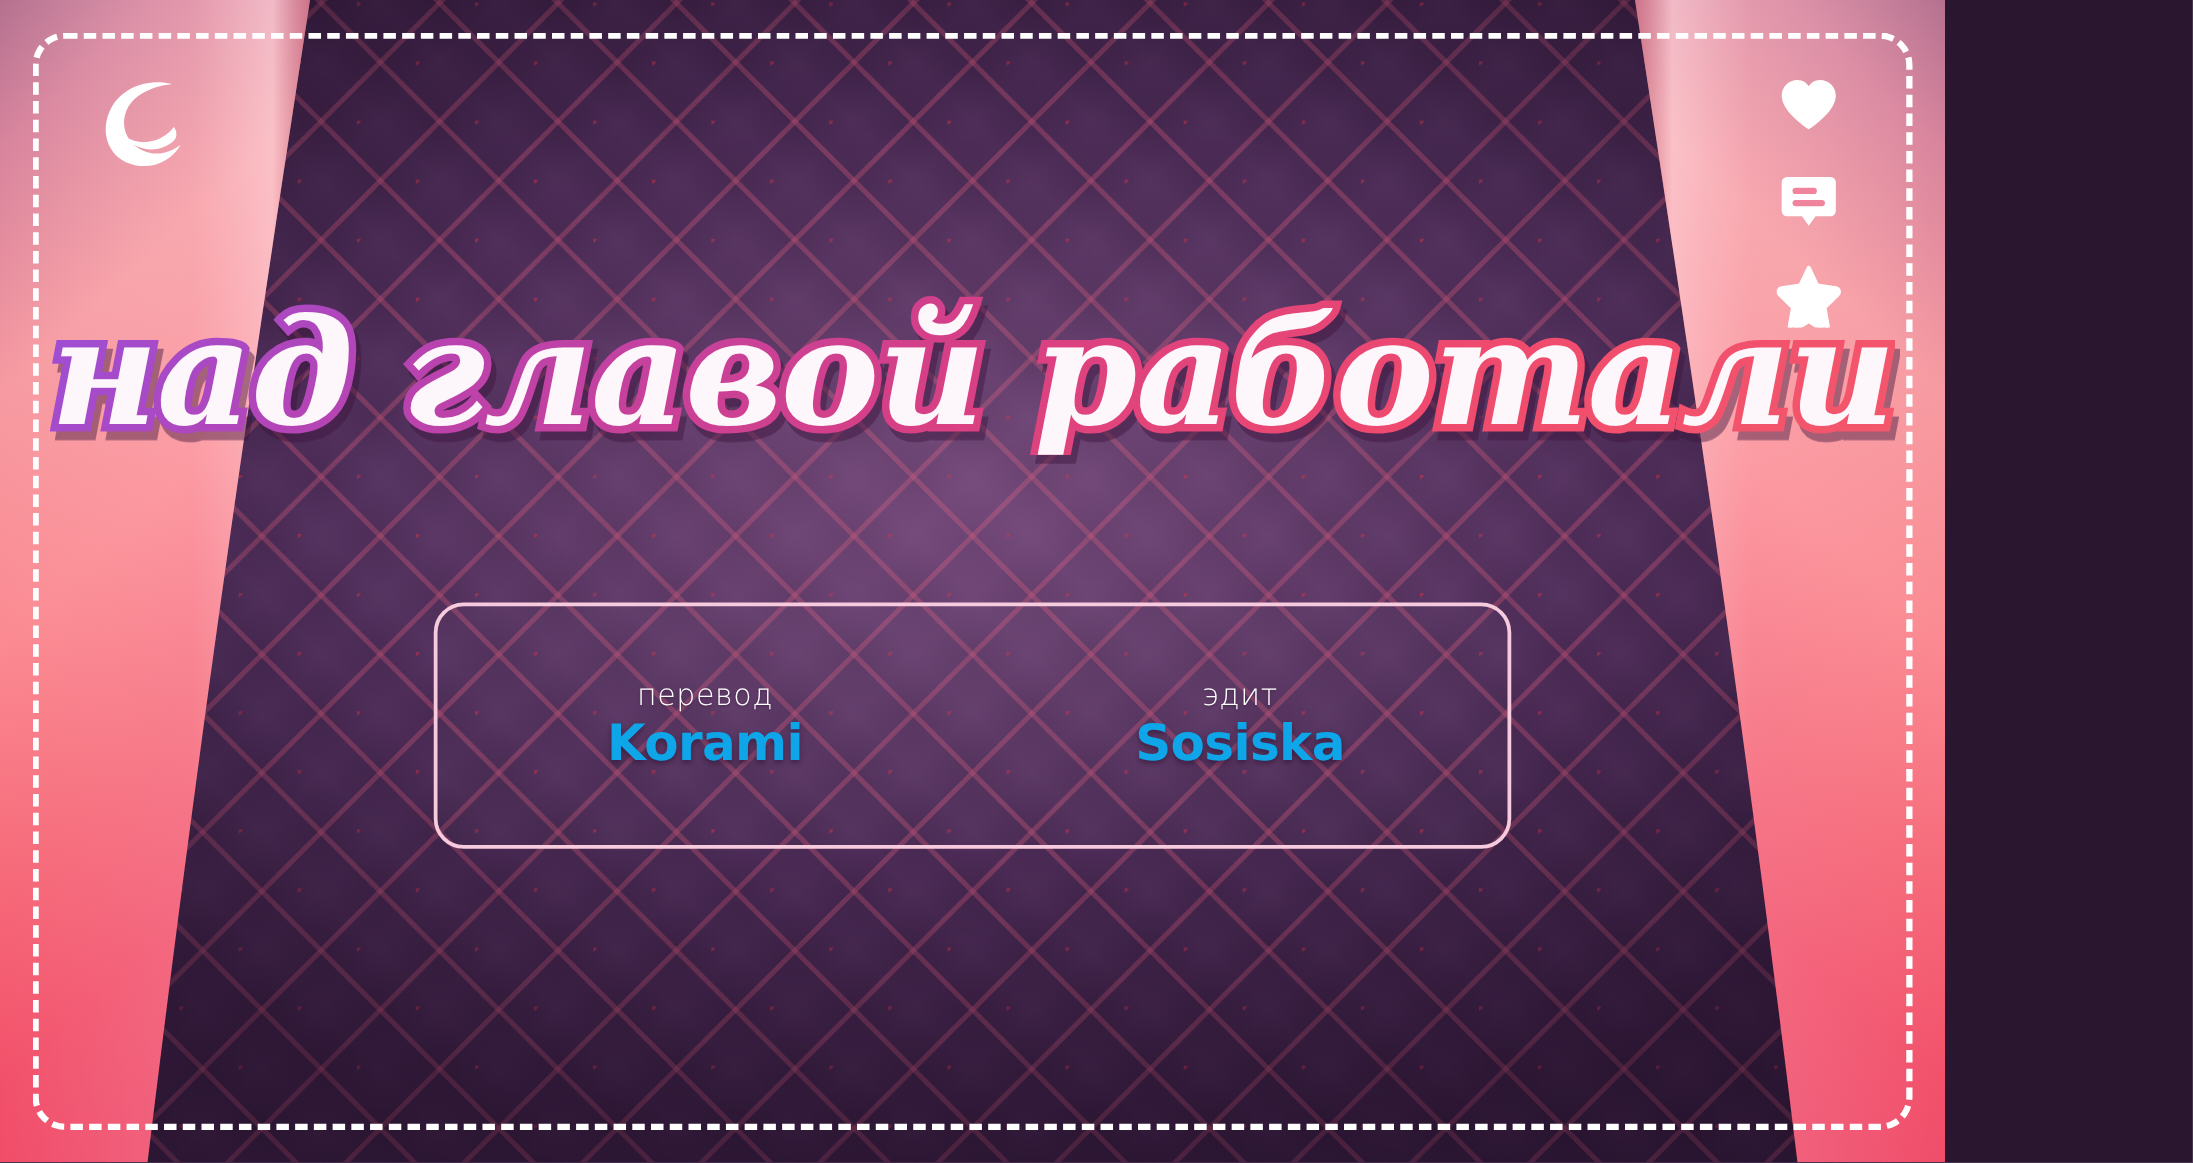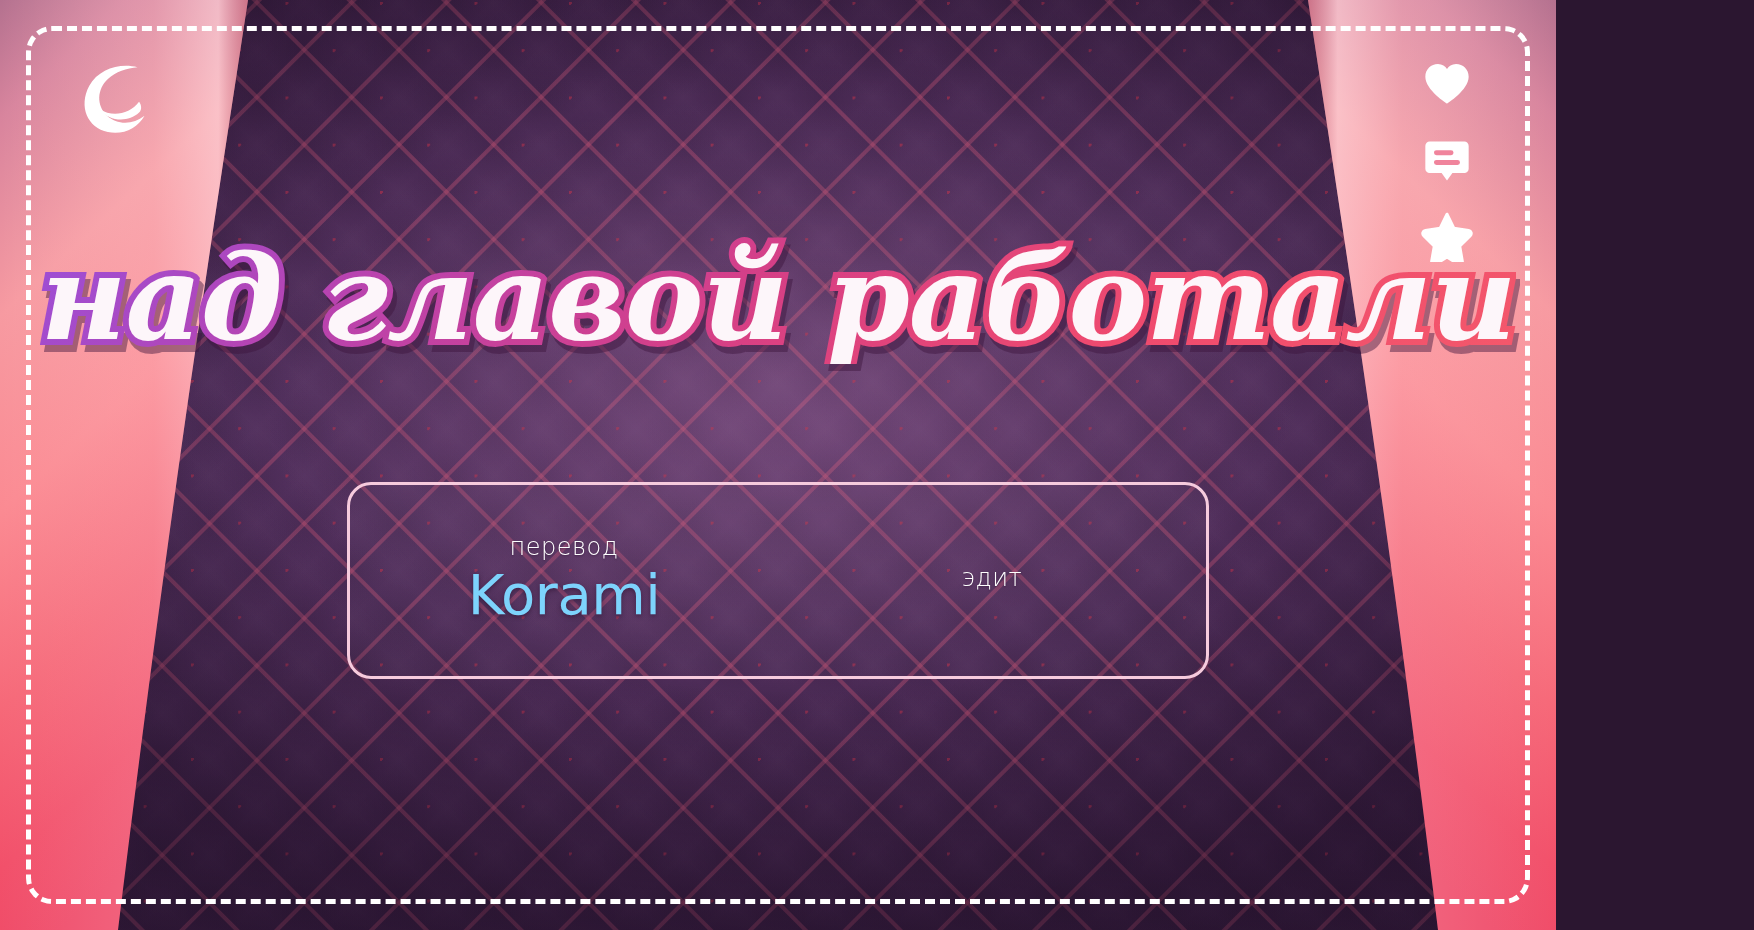--- a/index.html
+++ b/index.html
@@ -225,24 +225,24 @@
     font-size: 24px;
     font-weight: 300;
     letter-spacing: 0.5px;
     color: #ffffff;
     line-height: 1.1;
     margin-bottom: 4px;
     text-shadow: 0 1px 2px rgba(40, 14, 44, 0.45);
   }
   .credit-name {
     font-family: "DejaVu Sans", sans-serif;
-    font-size: 56px;
-    font-weight: normal;
+    font-size: 40px;
+    font-weight: bold;
     letter-spacing: -0.5px;
-    color: #7dd3fc;
+    color: #0ea5e9;
     line-height: 1.12;
     text-shadow: 0 2px 4px rgba(40, 14, 44, 0.5);
   }
 </style>
 </head>
 <body>
 
 <div class="stage">
 
   <div class="bg-base"></div>
@@ -346,19 +346,20 @@
 
   <div class="credits-box">
 
     <div class="credit">
       <div class="credit-role">перевод</div>
       <div class="credit-name">Korami</div>
     </div>
 
     <div class="credit">
       <div class="credit-role">эдит</div>
+      <div class="credit-name">Sosiska</div>
     </div>
 
   </div>
 
   <div class="frame"></div>
 
 </div>
 
 </body></html>

